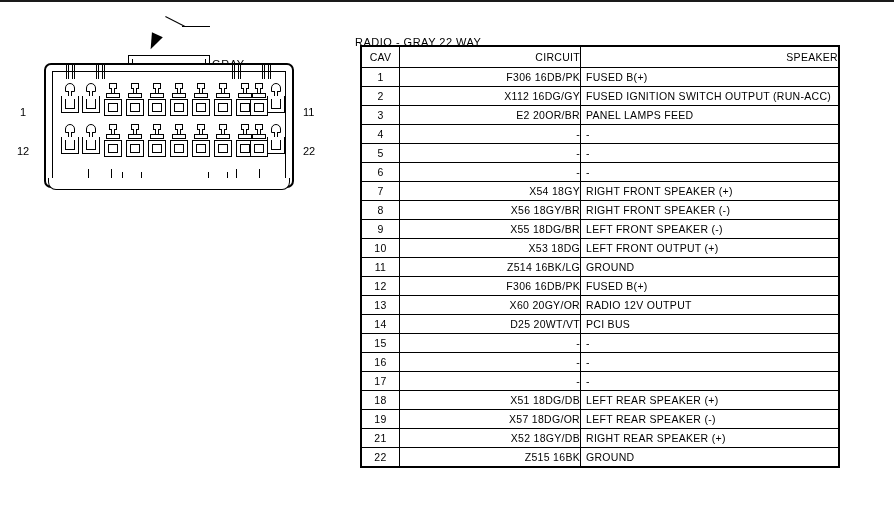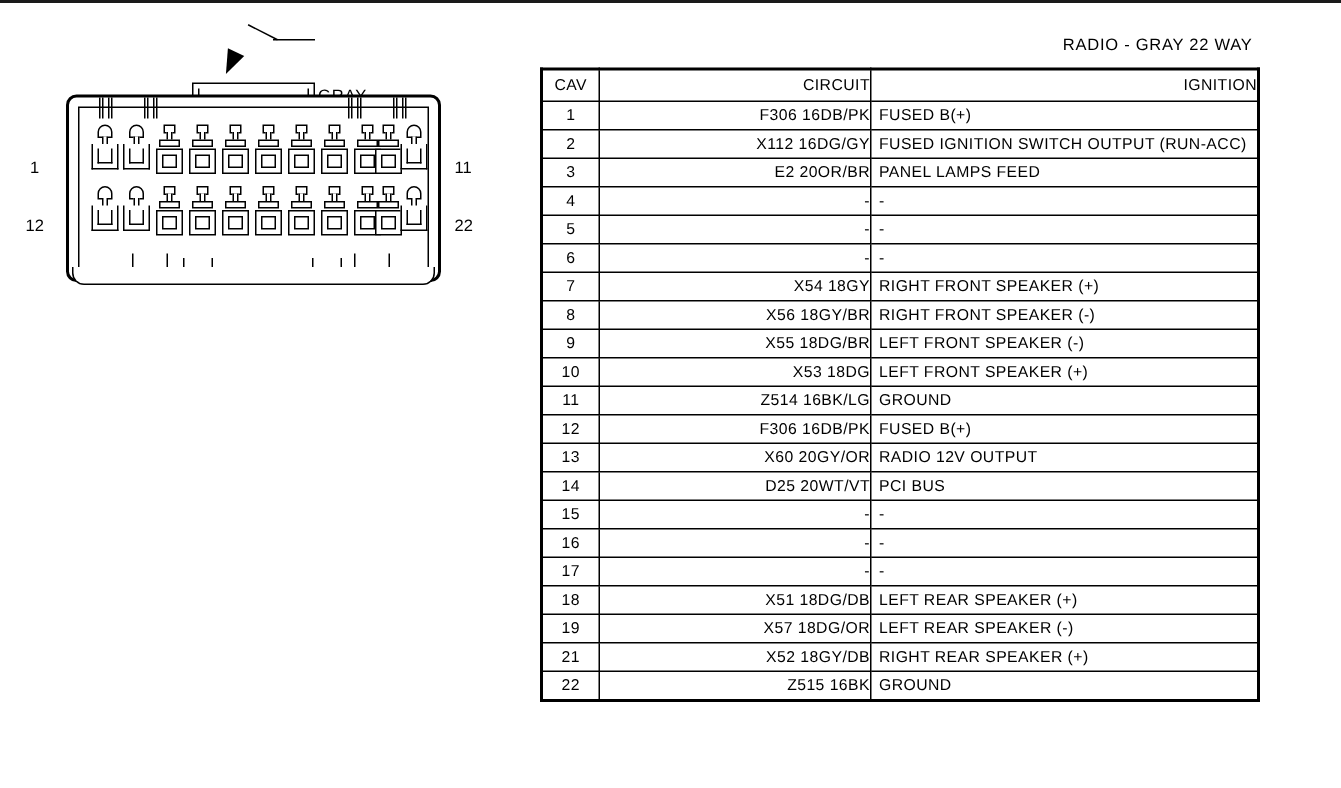--- a/index.html
+++ b/index.html
@@ -287,23 +287,23 @@
   #table-panel {
     position: absolute;
     left: 355px;
     top: 0;
     width: 539px;
     height: 525px;
   }
   #table-title {
     position: absolute;
     left: 0;
-    top: 24px;
+    top: 36px;
     width: 480px;
-    text-align: right;
+    text-align: left;
     font-size: 11px;
     letter-spacing: 0.5px;
   }
   table#cav-table {
     position: absolute;
     left: 5px;
     top: 45px;
     width: 480px;
     border-collapse: collapse;
     table-layout: fixed;
@@ -522,21 +522,21 @@
   </div>
 
   <div id="table-panel">
     <div id="table-title">RADIO - GRAY 22 WAY</div>
 
     <table id="cav-table">
       <thead>
         <tr>
           <th class="c-cav">CAV</th>
           <th class="c-cir">CIRCUIT</th>
-          <th class="c-fun">IGNITION</th>
+          <th class="c-fun">SPEAKER</th>
         </tr>
       </thead>
       <tbody id="cav-body">
           <tr>
             <td class="c-cav">1</td>
             <td class="c-cir">F306 16DB/PK</td>
             <td class="c-fun">FUSED B(+)</td>
           </tr>
           <tr>
             <td class="c-cav">2</td>
@@ -574,21 +574,21 @@
             <td class="c-fun">RIGHT FRONT SPEAKER (-)</td>
           </tr>
           <tr>
             <td class="c-cav">9</td>
             <td class="c-cir">X55 18DG/BR</td>
             <td class="c-fun">LEFT FRONT SPEAKER (-)</td>
           </tr>
           <tr>
             <td class="c-cav">10</td>
             <td class="c-cir">X53 18DG</td>
-            <td class="c-fun">LEFT FRONT SPEAKER (+)</td>
+            <td class="c-fun">LEFT FRONT OUTPUT (+)</td>
           </tr>
           <tr>
             <td class="c-cav">11</td>
             <td class="c-cir">Z514 16BK/LG</td>
             <td class="c-fun">GROUND</td>
           </tr>
           <tr>
             <td class="c-cav">12</td>
             <td class="c-cir">F306 16DB/PK</td>
             <td class="c-fun">FUSED B(+)</td>

